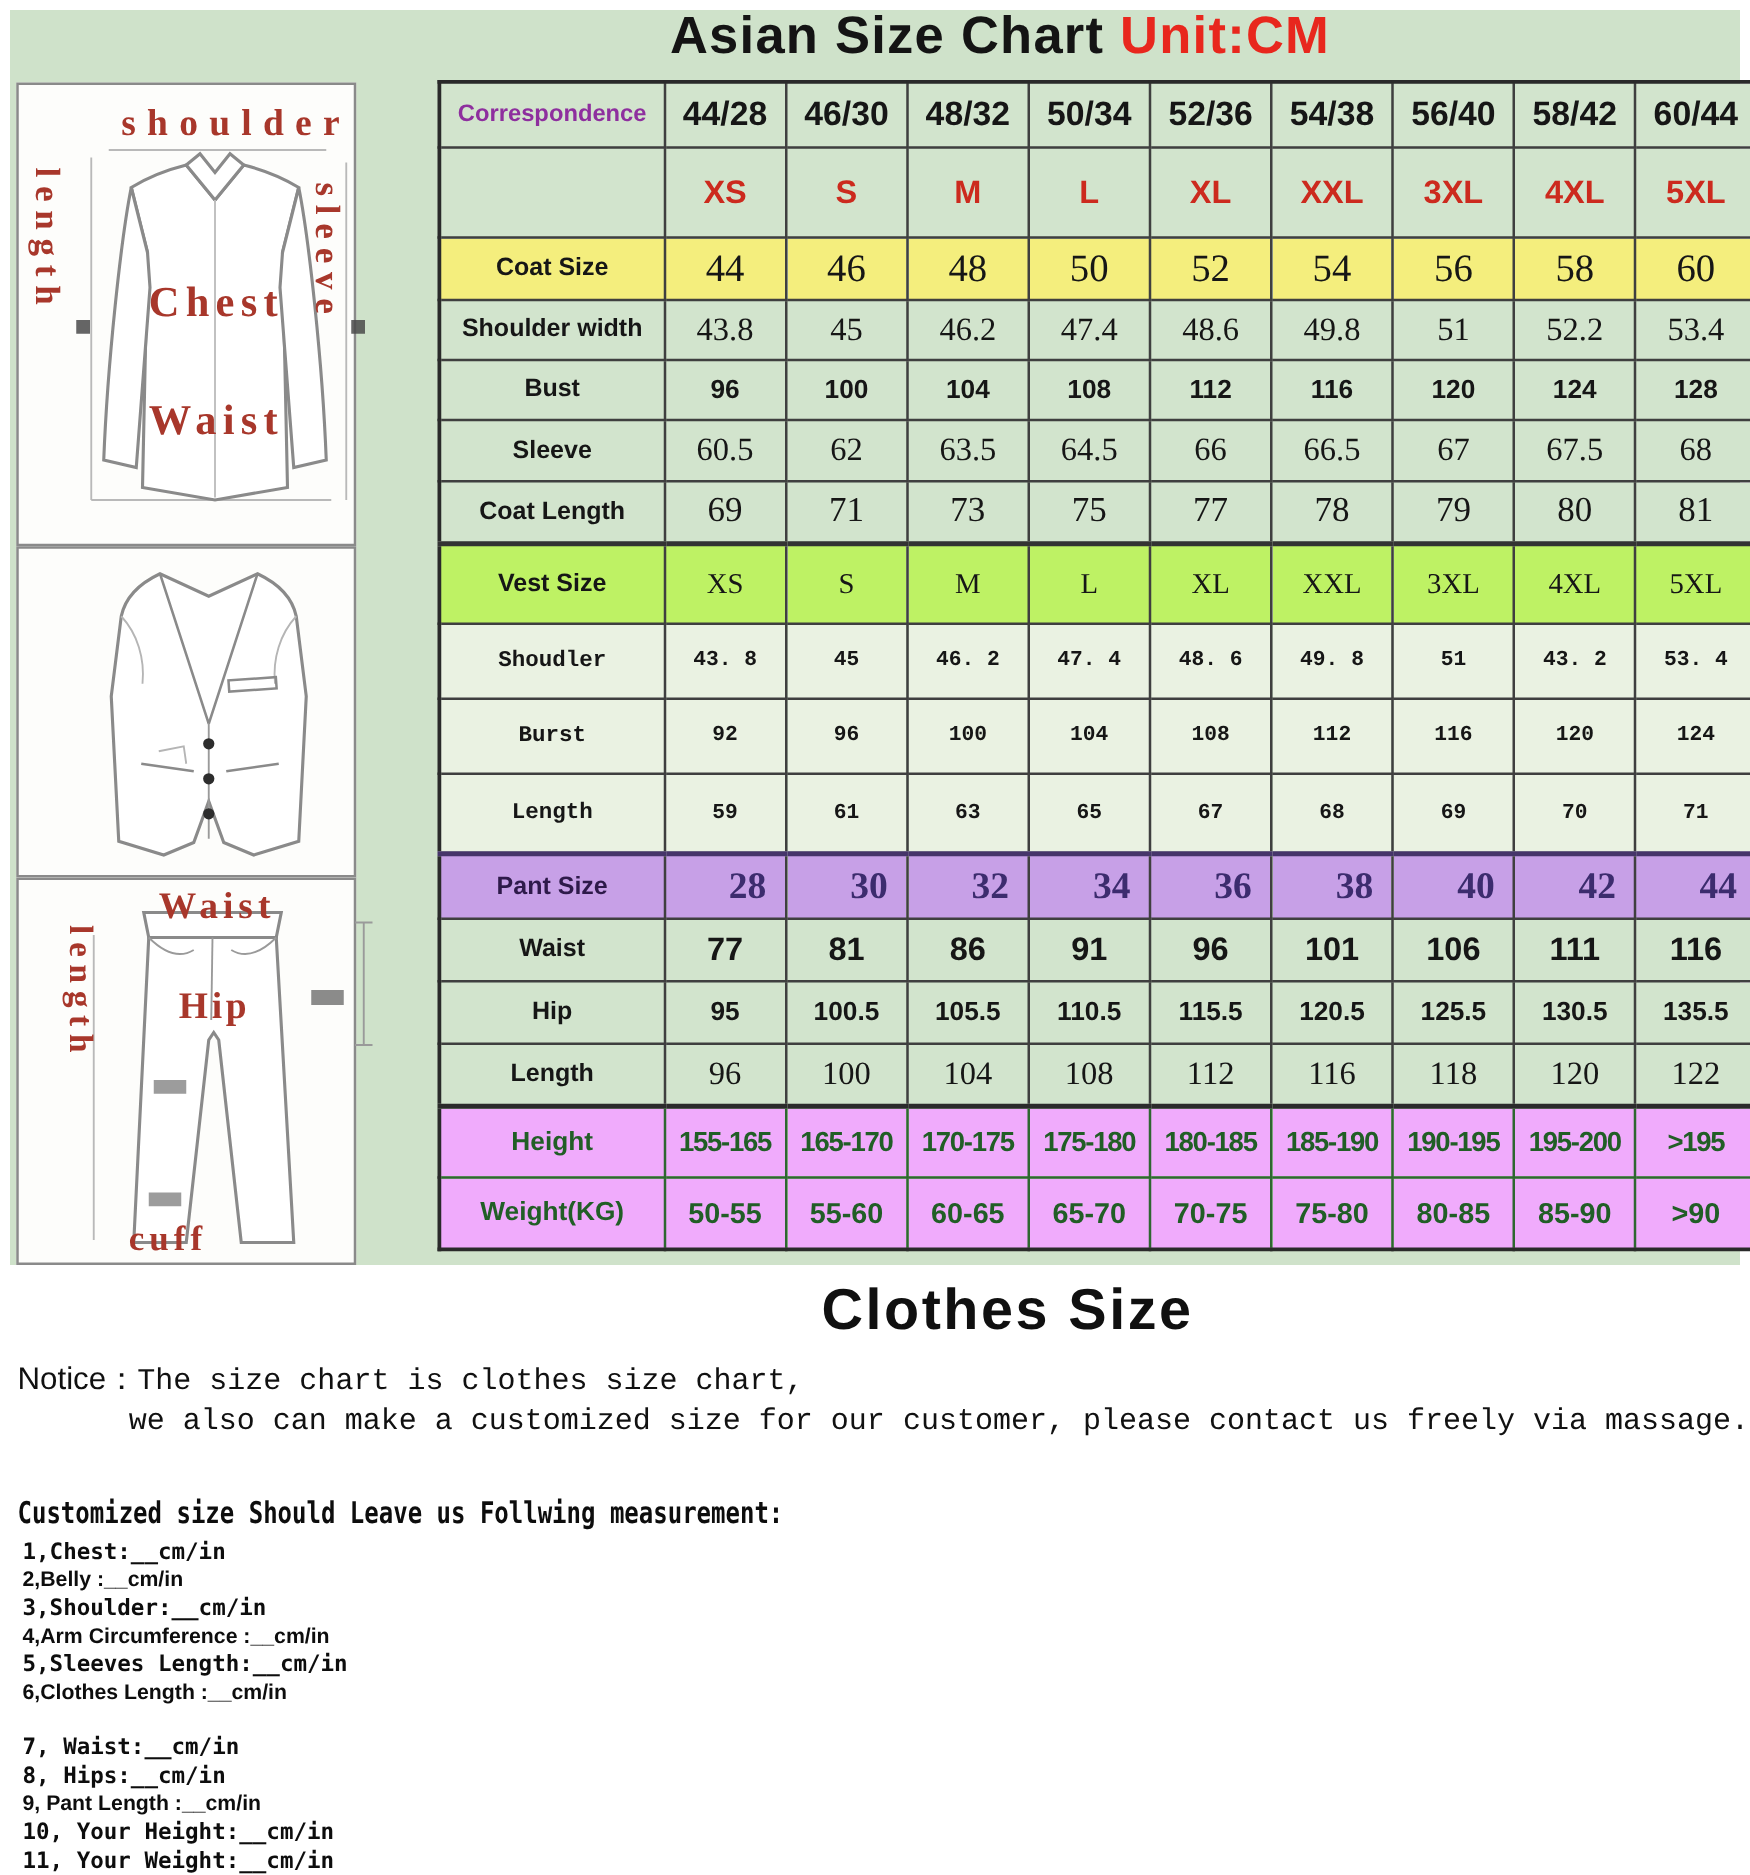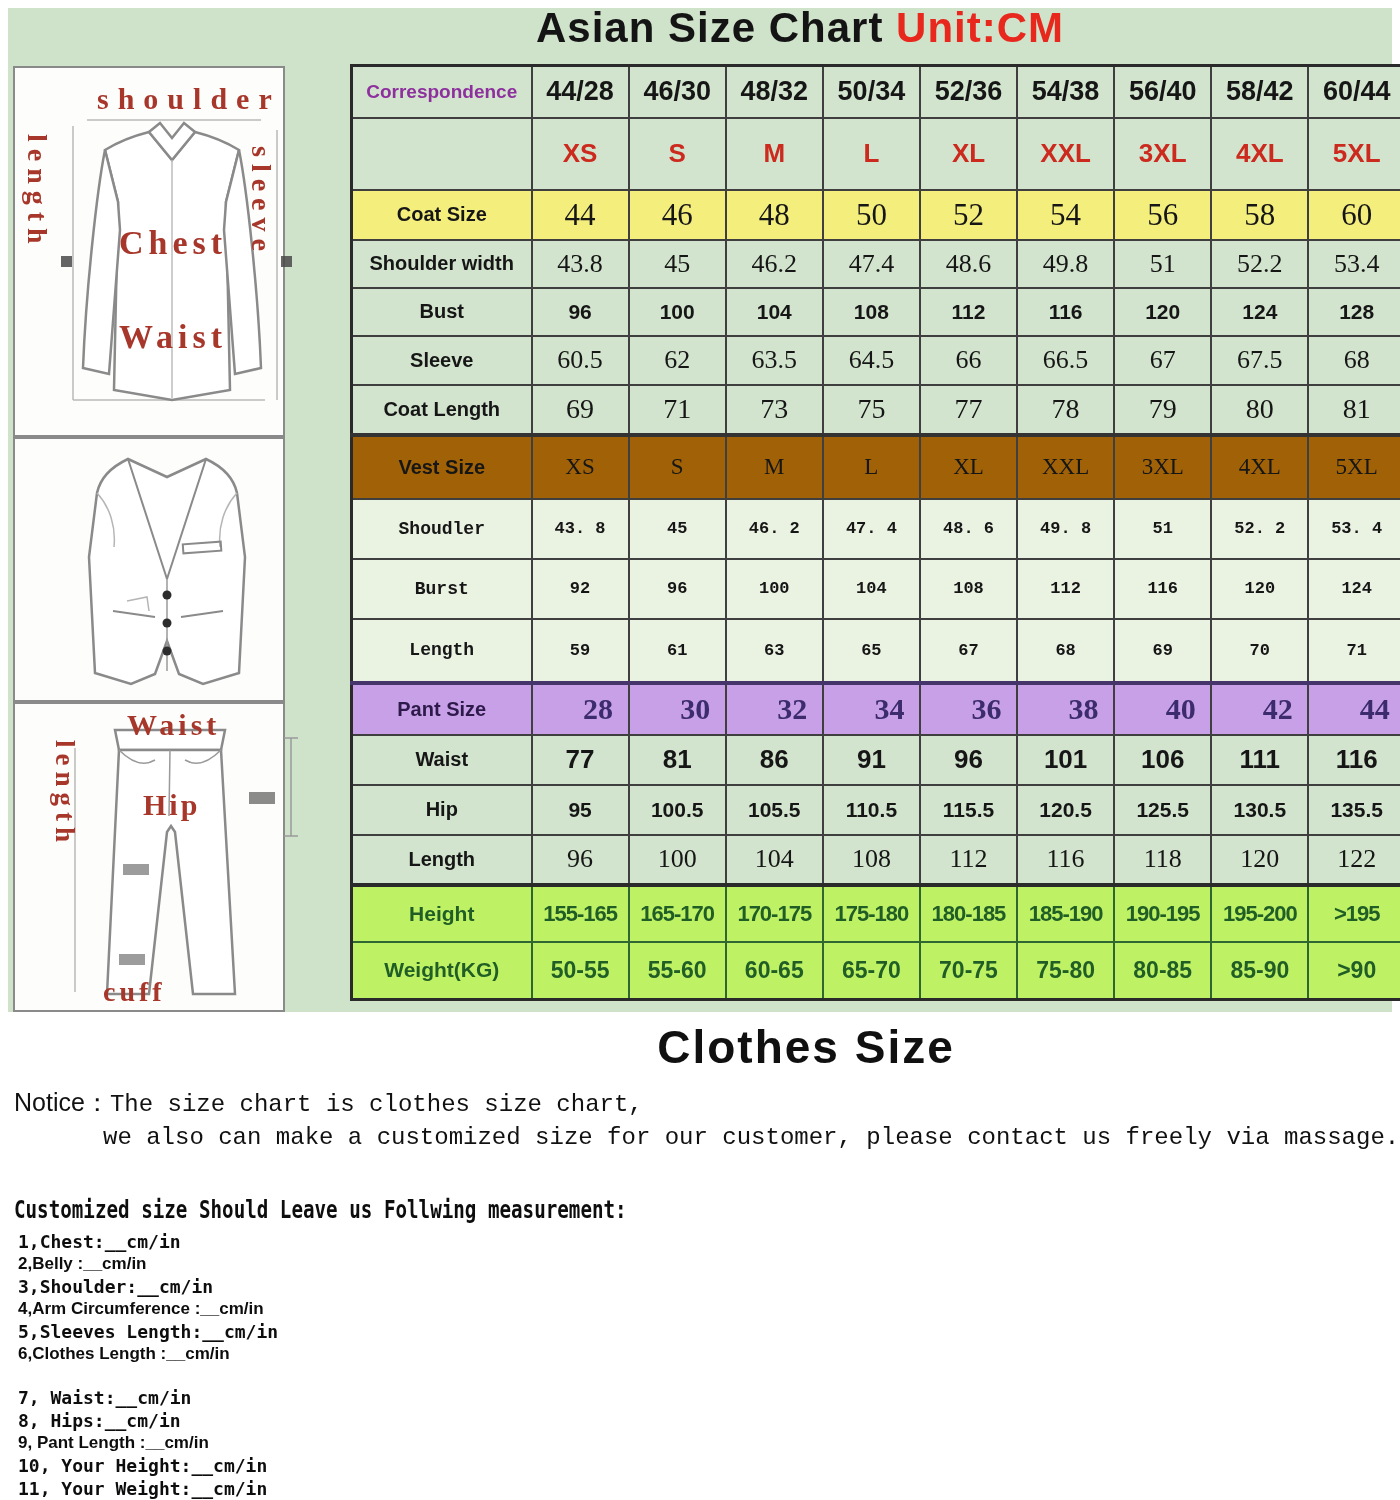--- a/index.html
+++ b/index.html
@@ -46,21 +46,21 @@
   .r-bust{height:48px;}
   .r-bust td{font-size:21px;font-weight:bold;}
 
   .r-sleeve{height:49px;}
   .r-sleeve td{font-family:"Liberation Serif",serif;font-size:26px;}
 
   .r-coat-length{height:50px;}
   .r-coat-length td{font-family:"Liberation Serif",serif;font-size:28px;}
 
   .r-vest-size{height:64px;}
-  .r-vest-size th,.r-vest-size td{background:#a16207;border-top:4px solid #333;}
+  .r-vest-size th,.r-vest-size td{background:#bef264;border-top:4px solid #333;}
   .r-vest-size td{font-family:"Liberation Serif",serif;font-size:23px;}
 
   .r-vest-shoulder,.r-vest-burst,.r-vest-length{height:60px;}
   .r-vest-length{height:64px;}
   .r-vest-shoulder th,.r-vest-burst th,.r-vest-length th,
   .r-vest-shoulder td,.r-vest-burst td,.r-vest-length td{
       background:#eaf2e2;font-family:"Liberation Mono",monospace;}
   .r-vest-shoulder th,.r-vest-burst th,.r-vest-length th{font-size:18px;font-weight:bold;}
   .r-vest-shoulder td,.r-vest-burst td,.r-vest-length td{font-size:17px;font-weight:bold;}
 
@@ -74,21 +74,21 @@
 
   .r-hip{height:50px;}
   .r-hip td{font-size:21px;font-weight:bold;}
 
   .r-pant-length{height:50px;}
   .r-pant-length td{font-family:"Liberation Serif",serif;font-size:26px;}
 
   .r-height,.r-weight{height:57px;}
   .r-weight{height:58px;}
   .r-height th,.r-height td,.r-weight th,.r-weight td{
-      background:#bef264;color:#215e26;border:2px solid #2f6631;font-weight:bold;}
+      background:#f0abfc;color:#215e26;border:2px solid #2f6631;font-weight:bold;}
   .r-height th,.r-weight th{font-size:21px;}
   .r-height td{font-size:22px;letter-spacing:-1px;}
   .r-weight td{font-size:23px;}
   .r-height th,.r-height td{border-top:4px solid #2b2b2b;}
 
   
   .clothes-size{position:absolute;left:206px;top:1020px;width:1200px;text-align:center;
       font-size:46px;font-weight:600;color:#101010;letter-spacing:2px;}
   .notice-line1{position:absolute;left:14px;top:1086px;font-size:24px;color:#111;white-space:nowrap;}
   .notice-line1 .notice-label{font-size:25px;font-family:"Liberation Sans",sans-serif;}
@@ -287,21 +287,21 @@
           </tr>
           <tr class="r-vest-shoulder">
             <th>Shoudler</th>
             <td>43. 8</td>
             <td>45</td>
             <td>46. 2</td>
             <td>47. 4</td>
             <td>48. 6</td>
             <td>49. 8</td>
             <td>51</td>
-            <td>52. 2</td>
+            <td>43. 2</td>
             <td>53. 4</td>
           </tr>
           <tr class="r-vest-burst">
             <th>Burst</th>
             <td>92</td>
             <td>96</td>
             <td>100</td>
             <td>104</td>
             <td>108</td>
             <td>112</td>

